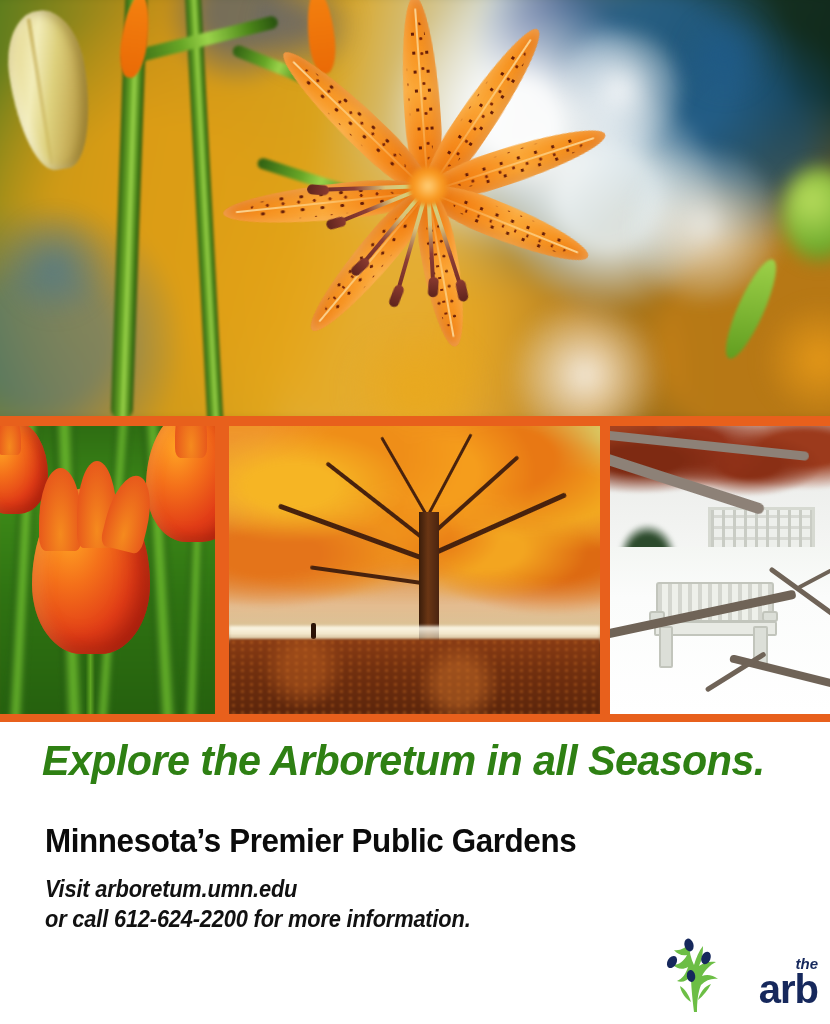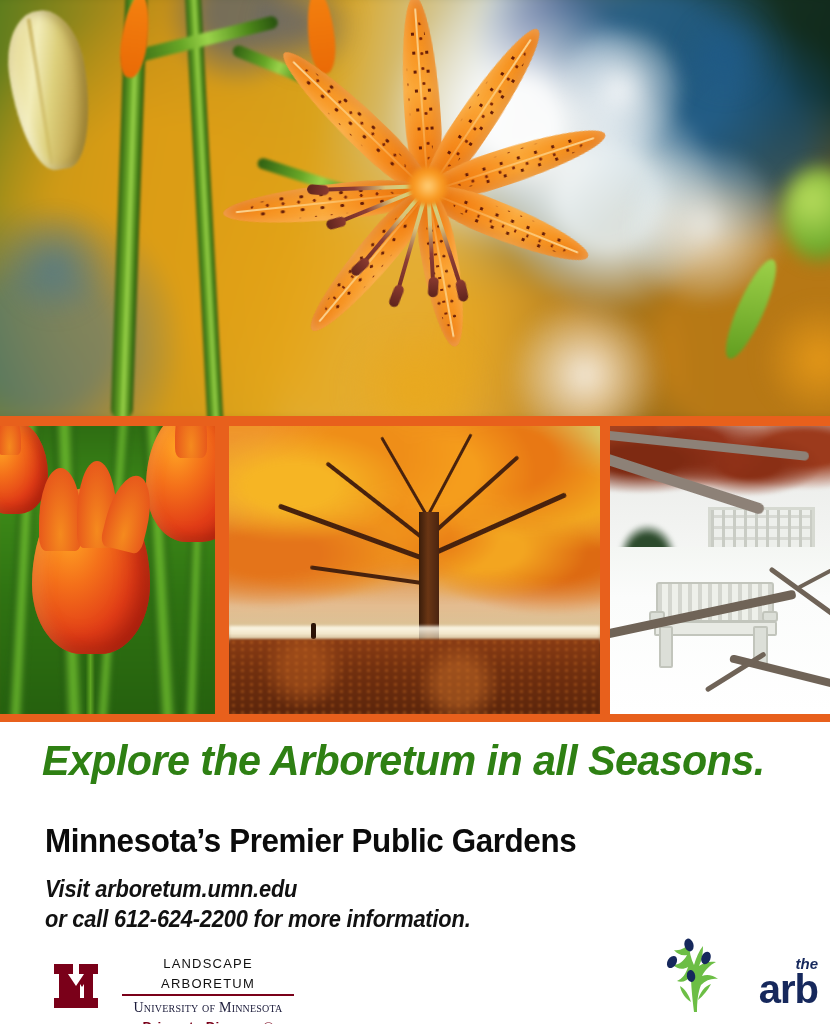--- a/index.html
+++ b/index.html
@@ -385,33 +385,20 @@
 
   <div class="band band-bottom"></div>
 
   <div class="textblock">
 
     <div class="headline">Explore the Arboretum in all Seasons.</div>
     <div class="subhead">Minnesota’s Premier Public Gardens</div>
     <div class="bodyline bodyline-1">Visit arboretum.umn.edu</div>
     <div class="bodyline bodyline-2">or call 612-624-2200 for more information.</div>
 
-    <div class="umn-logo">
-      <div class="umn-m">
-        <svg viewBox="0 0 60 52" width="60" height="52" aria-hidden="true">
-          <path fill="#7a0019" d="M2 4 h19 v10 h-5 l8 12 8-12 h-5 V4 h19 v10 h-5 v24 h5 v10 H27 V38 h5 V24 l-2 3 -2-3 v14 h5 v10 H2 V38 h5 V14 H2 Z"></path>
-        </svg>
-      </div>
-      <div class="umn-right">
-        <div class="umn-l1">LANDSCAPE ARBORETUM</div>
-        <div class="umn-rule"></div>
-        <div class="umn-l2">University of Minnesota</div>
-        <div class="umn-l3">Driven to Discover®</div>
-      </div>
-    </div>
 
     <div class="arb-logo">
       <div class="arb-mark">
         <svg viewBox="0 0 76 80" width="76" height="80" aria-hidden="true">
           <path fill="#6cbe45" d="M36 78 C34 62 33 50 33 42 C29 47 24 49 19 47 C24 45 28 40 30 33 C25 36 19 35 15 31 C21 31 26 27 29 21 C24 22 19 20 16 16 C22 17 28 14 31 9 C31 17 33 25 36 31 C38 24 41 17 45 12 C45 19 44 26 41 32 C46 28 52 27 58 28 C52 31 47 36 44 42 C49 40 55 41 60 45 C54 44 48 46 43 51 C40 58 39 68 39 78 Z"></path>
           <path fill="#6cbe45" d="M22 52 C27 55 31 61 33 68 C28 65 23 59 22 52 Z"></path>
           <path fill="#6cbe45" d="M53 50 C50 56 45 62 40 66 C42 58 47 52 53 50 Z"></path>
           <ellipse cx="31" cy="11" rx="4.5" ry="6.5" fill="#16285c" transform="rotate(-16 31 11)"></ellipse>
           <ellipse cx="14" cy="28" rx="4.5" ry="6.5" fill="#16285c" transform="rotate(30 14 28)"></ellipse>
           <ellipse cx="48" cy="24" rx="4.5" ry="6.5" fill="#16285c" transform="rotate(22 48 24)"></ellipse>

